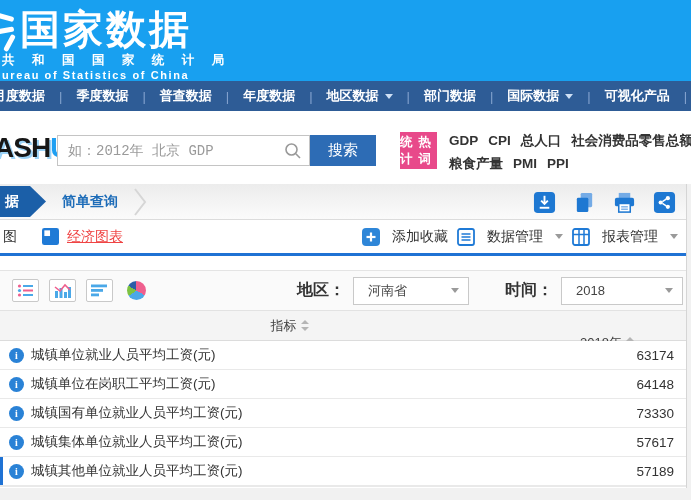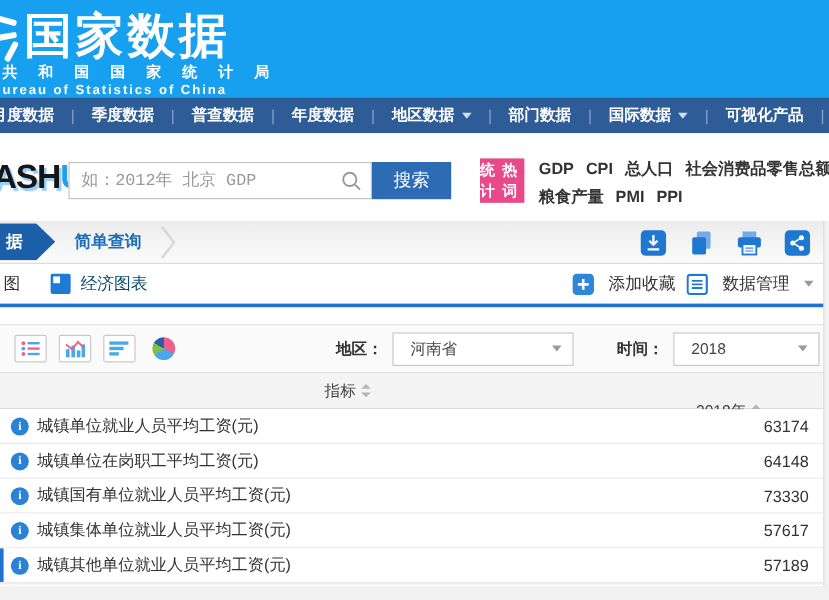--- a/index.html
+++ b/index.html
@@ -65,44 +65,44 @@
   .bc-active { color:#1d6cb8; font-size:14px; font-weight:bold; margin-left:16px; cursor:pointer; }
   .bc-chevron { margin-left:14px; }
   .bc-icons { position:absolute; right:10px; top:7px; display:flex; gap:17px; }
   .bc-icons span { cursor:pointer; display:inline-flex; }
 
   
   .vt-row { height:36px; background:#fff; display:flex; align-items:center; position:relative;
             border-bottom:3px solid #1f72d4; }
   .vt-partial { margin-left:3px; font-size:14px; color:#333; cursor:pointer; }
   .vt-grid { margin-left:25px; display:inline-flex; cursor:pointer; }
-  .vt-label { margin-left:8px; font-size:14px; color:#0c4a6e; cursor:pointer; }
+  .vt-label { margin-left:8px; font-size:14px; color:#ef4444; cursor:pointer;text-decoration:underline; }
   .vt-right { position:absolute; right:8px; display:flex; align-items:center; gap:9px;
               font-size:14px; color:#333; }
   .vt-right .grp { display:inline-flex; align-items:center; gap:12px; cursor:pointer; }
   .caret-dark { display:inline-block; width:0; height:0; border-left:4px solid transparent;
                 border-right:4px solid transparent; border-top:5px solid #9a9a9a; }
 
   .gap { height:14px; background:#fff; }
 
   
   .filter-bar { height:40px; background:#fafafa; border-top:1px solid #e4e4e4; display:flex;
                 align-items:center; position:relative; }
   .icon-btn { width:27px; height:23px; border:1px solid #c9c9c9; border-radius:2px; background:#fff;
               margin-left:10px; display:flex; align-items:center; justify-content:center; cursor:pointer; }
   .icon-btn:first-child { margin-left:12px; }
   .pie-btn { border:none; background:transparent; }
   .pie { width:19px; height:19px; border-radius:50%;
          background:conic-gradient(#ef5f8e 0 120deg, #4aa8e8 120deg 235deg, #7dc242 235deg 300deg, #2b5ea8 300deg 360deg); }
   .filter-selects { position:absolute; right:3px; display:flex; align-items:center; }
-  .f-label { font-size:13px; font-weight:bold; color:#333; margin-right:8px; }
+  .f-label { font-size:16px; font-weight:bold; color:#333; margin-right:8px; }
   .select { height:28px; border:1px solid #c9c9c9; background:#fff; display:flex; align-items:center;
             justify-content:space-between; padding:0 9px 0 14px; font-size:13px; color:#444;
             cursor:pointer; }
-  .sel-region { width:151px; margin-right:36px; }
+  .sel-region { width:116px; margin-right:36px; }
   .sel-time { width:122px; }
 
   
   .thead { height:31px; background:#f4f4f4; border-top:1px solid #e2e2e2; border-bottom:1px solid #dcdcdc;
            display:flex; align-items:center; font-size:13px; color:#404040; }
   .th-ind { width:580px; text-align:center; }
   .th-year { flex:1; text-align:left; padding-right:16px;margin-top:34px; }
   .sort { display:inline-block; width:9px; height:11px; position:relative; margin-left:4px;
           vertical-align:-1px; cursor:pointer; }
   .sort::before { content:""; position:absolute; top:0; left:0; border-left:4px solid transparent;
@@ -261,20 +261,30 @@
         <span class="grp">
           <svg width="18" height="18" viewBox="0 0 18 18">
               <rect x="1" y="1" width="16" height="16" rx="2" fill="#fff" stroke="#1f7ad6" stroke-width="1.8"></rect>
               <line x1="4.5" y1="6" x2="13.5" y2="6" stroke="#1f7ad6" stroke-width="1.5"></line>
               <line x1="4.5" y1="9" x2="13.5" y2="9" stroke="#1f7ad6" stroke-width="1.5"></line>
               <line x1="4.5" y1="12" x2="13.5" y2="12" stroke="#1f7ad6" stroke-width="1.5"></line>
             </svg>
           <span>数据管理</span>
           <i class="caret-dark"></i>
         </span>
+        <span class="grp">
+          <svg width="18" height="18" viewBox="0 0 18 18">
+              <rect x="1" y="1" width="16" height="16" rx="2" fill="#fff" stroke="#1f7ad6" stroke-width="1.8"></rect>
+              <line x1="1" y1="6.5" x2="17" y2="6.5" stroke="#1f7ad6" stroke-width="1.5"></line>
+              <line x1="7" y1="1" x2="7" y2="17" stroke="#1f7ad6" stroke-width="1.5"></line>
+              <line x1="12" y1="1" x2="12" y2="17" stroke="#1f7ad6" stroke-width="1.5"></line>
+            </svg>
+          <span>报表管理</span>
+          <i class="caret-dark"></i>
+        </span>
       </div>
     </div>
 
     <div class="gap"></div>
 
     <div class="filter-bar">
       <span class="icon-btn">
           <svg width="17" height="15" viewBox="0 0 17 15">
             <circle cx="2.5" cy="3" r="1.6" fill="#ef5f8e"></circle>
             <rect x="6" y="2" width="10" height="2" fill="#4aa8e8"></rect>

